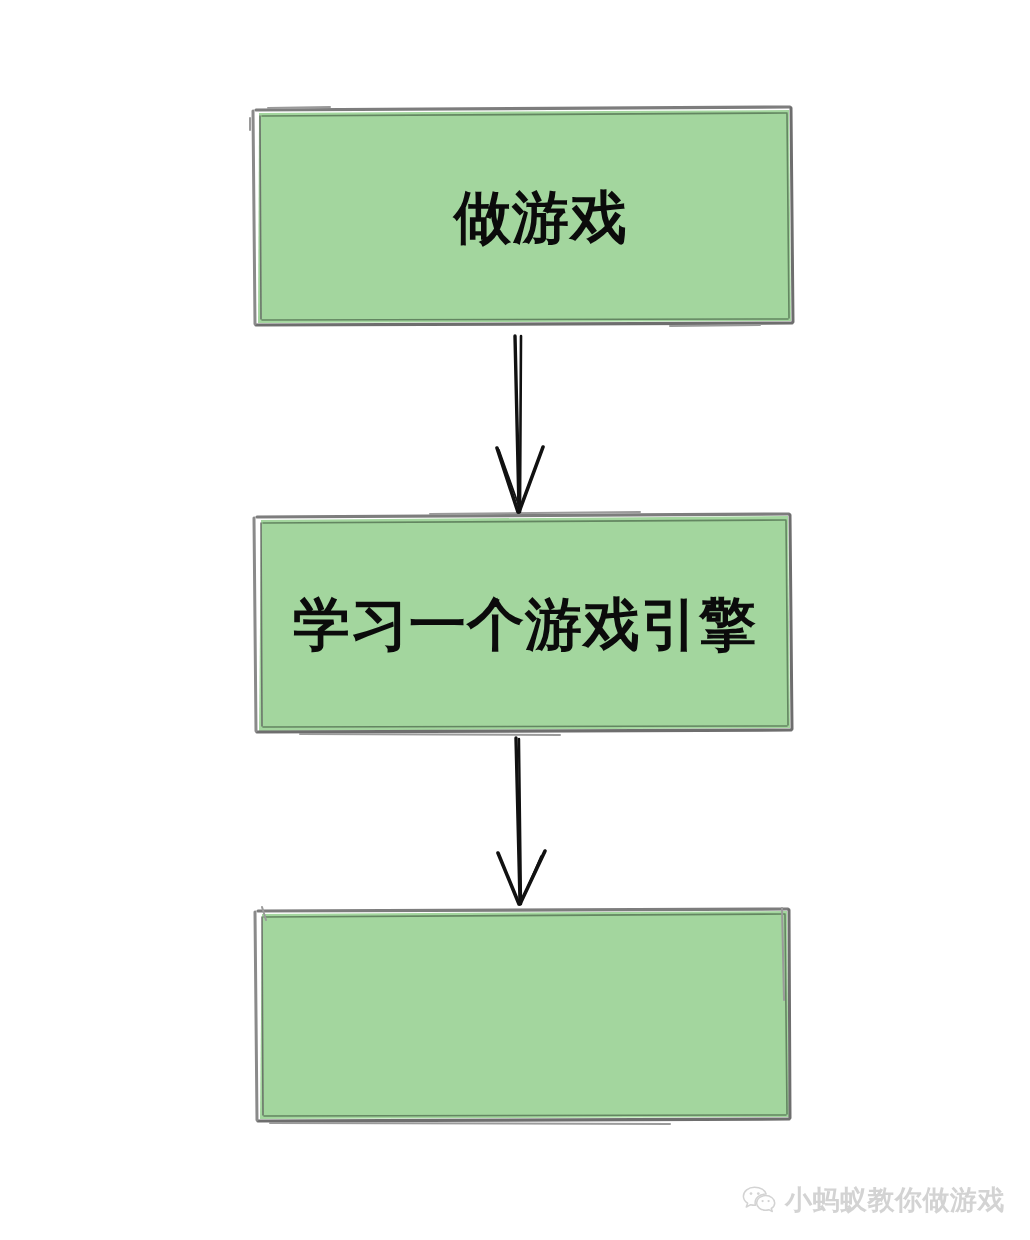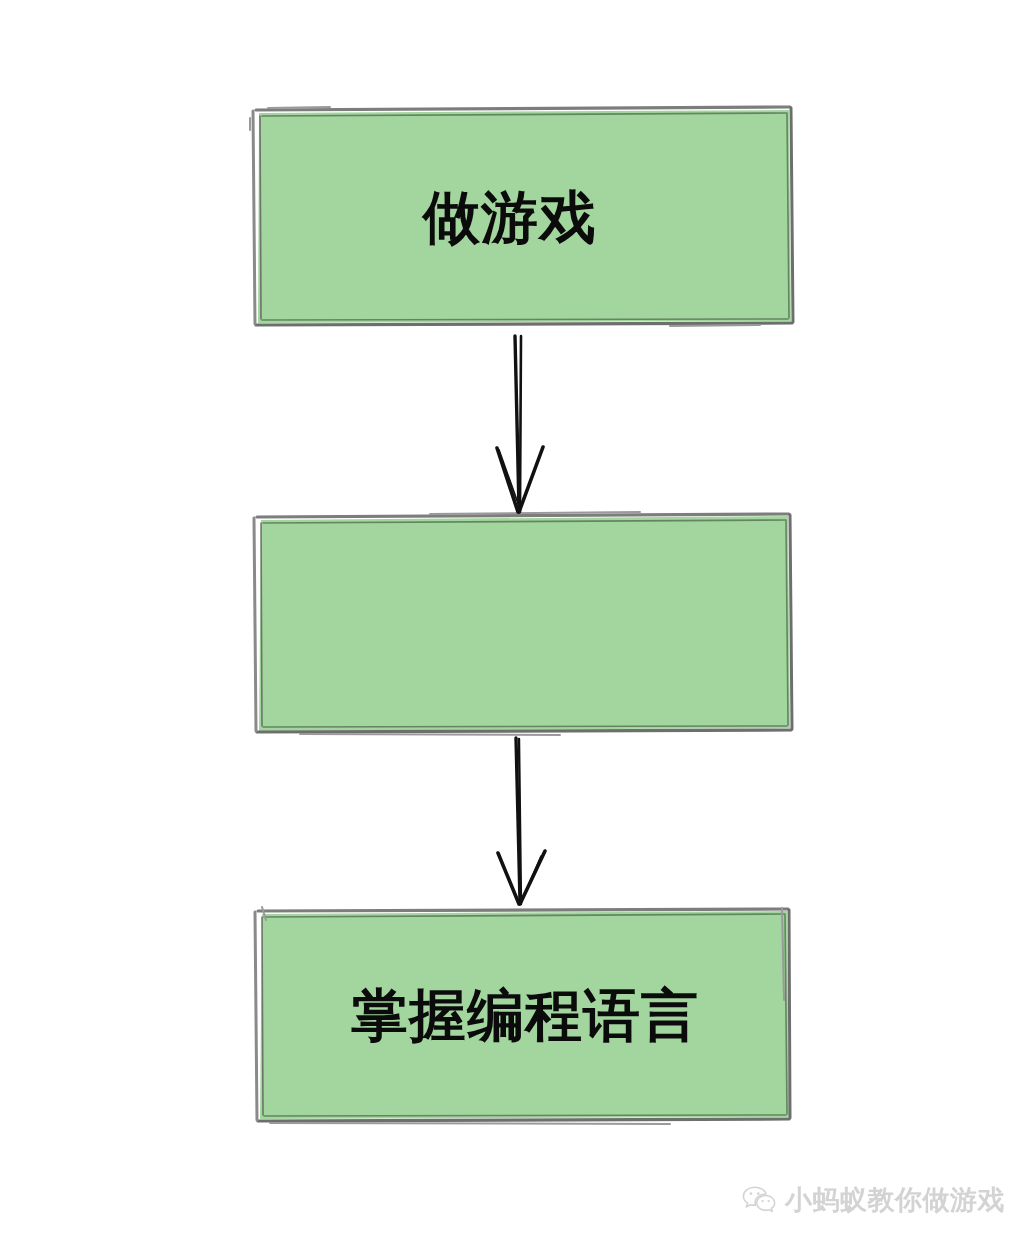--- a/index.html
+++ b/index.html
@@ -34,21 +34,21 @@
     position: relative;
     z-index: 3;
     font-family: "Liberation Sans", "DejaVu Sans", sans-serif;
     font-weight: 700;
     color: #0b0b0b;
     letter-spacing: 1px;
     white-space: nowrap;
     line-height: 1;
   }
 
-  #node-1 { left: 237px; top: 106px;  width: 546px; height: 222px; text-align: center; }
+  #node-1 { left: 268px; top: 106px;  width: 546px; height: 222px; text-align: center; }
   #node-2 { left: 252px; top: 512px;  width: 546px; height: 224px; }
   #node-3 { left: 252px; top: 906px;  width: 546px; height: 218px; }
 
   #node-1 .node-label { font-size: 57px; }
   #node-2 .node-label { font-size: 57px; }
   #node-3 .node-label { font-size: 57px; }
 
   .svg-layer {
     position: absolute;
     left: 0; top: 0;
@@ -132,24 +132,24 @@
       <path d="M262,907 L266,920" fill="none" stroke="#9a9a9a" stroke-width="2" stroke-linecap="round"></path>
       <path d="M270,1123 L670,1124" fill="none" stroke="#9a9a9a" stroke-width="2" stroke-linecap="round"></path>
       <path d="M782,908 L784,1000" fill="none" stroke="#9a9a9a" stroke-width="2" stroke-linecap="round"></path>
     </g>
   </svg>
 
   <div class="node" id="node-1">
     <span class="node-label">做游戏</span>
   </div>
 
+  <div class="node" id="node-2">
+    <span class="node-label">学习一个游戏引擎</span>
+  </div>
 
-  <div class="node" id="node-3">
-    <span class="node-label">掌握编程语言</span>
-  </div>
 
   <svg class="svg-layer" style="z-index:5" viewBox="0 0 1030 1240" xmlns="http://www.w3.org/2000/svg">
 
     <g>
       <path d="M515,336 L519,509" fill="none" stroke="#111111" stroke-width="3.4" stroke-linecap="round"></path>
       <path d="M521,336 L520,512" fill="none" stroke="#111111" stroke-width="2.6" stroke-linecap="round"></path>
       <path d="M497,448 L518,512" fill="none" stroke="#111111" stroke-width="3.6" stroke-linecap="round"></path>
       <path d="M543,447 L519,512" fill="none" stroke="#111111" stroke-width="3.6" stroke-linecap="round"></path>
       <path d="M499,450 L520,509" fill="none" stroke="#111111" stroke-width="1.8" stroke-linecap="round"></path>
     </g>

